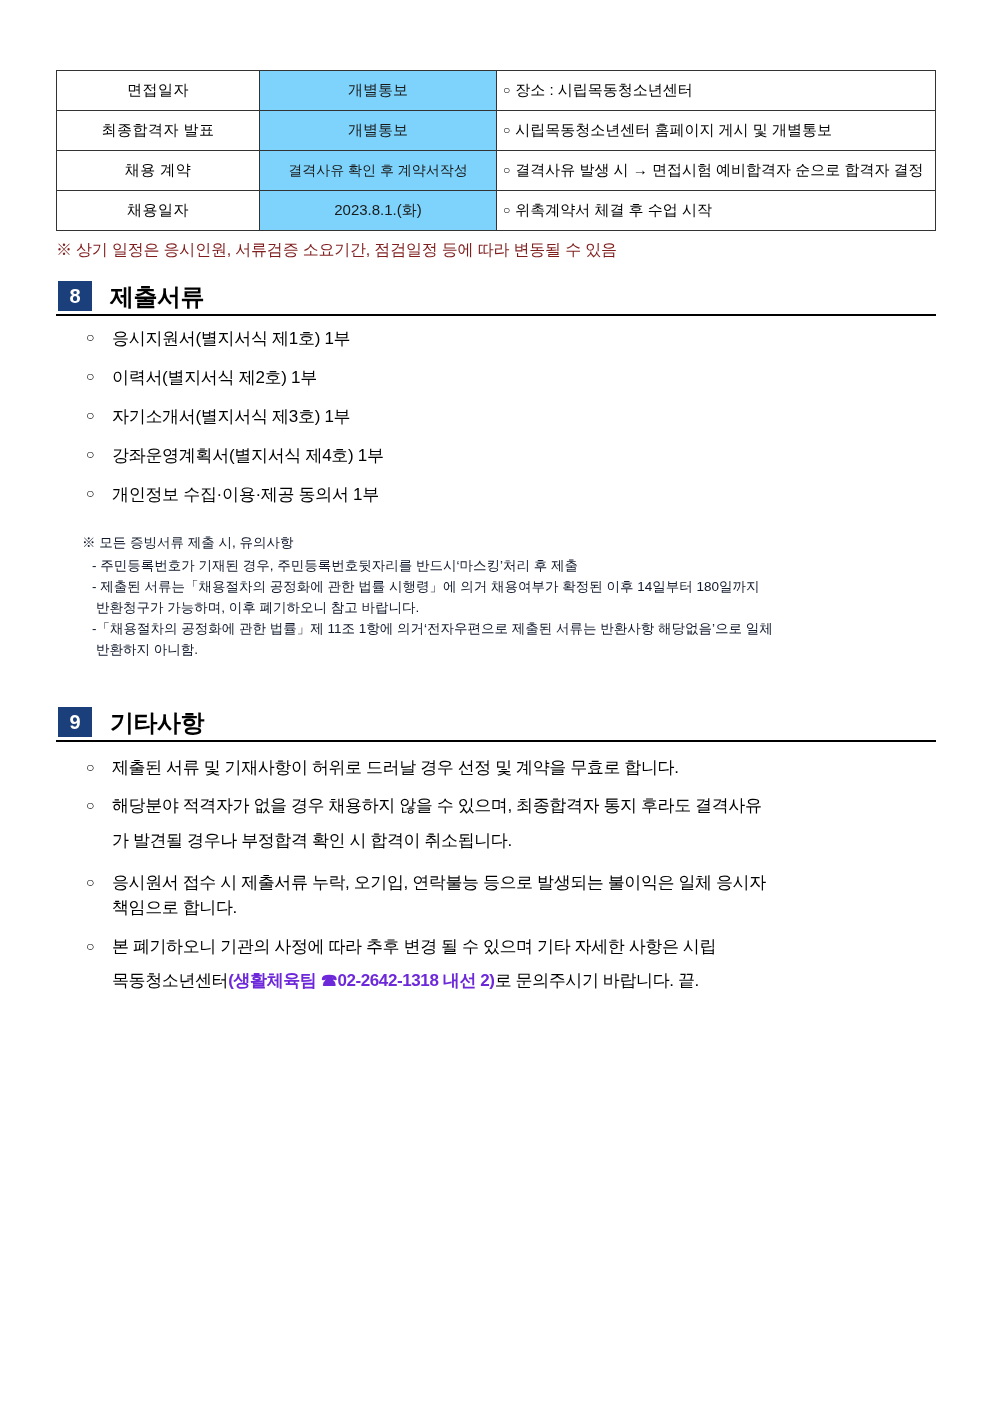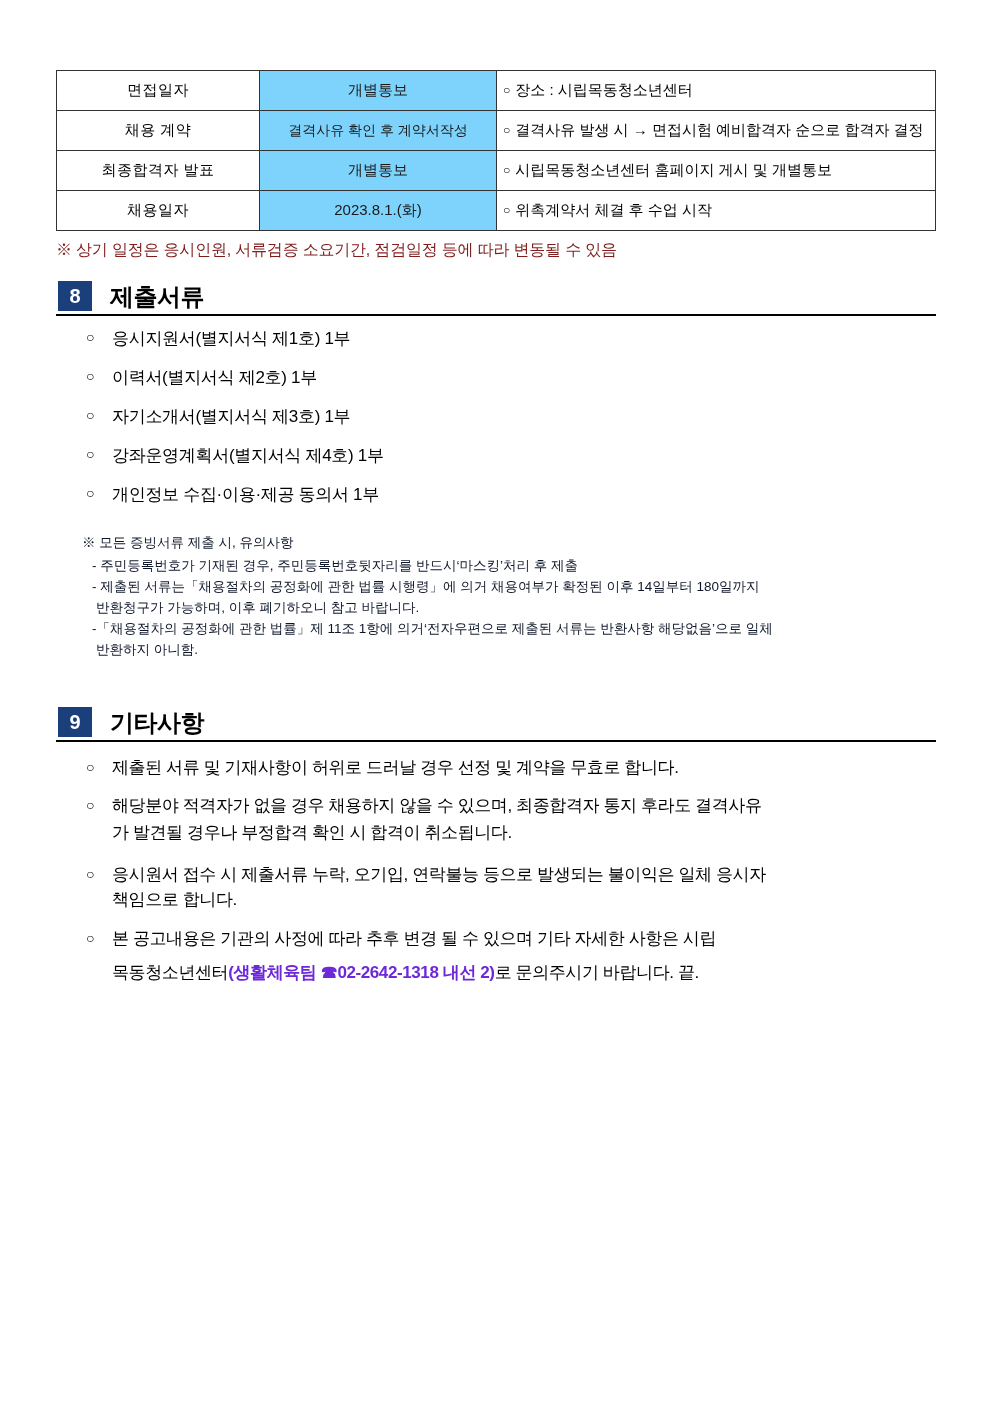--- a/index.html
+++ b/index.html
@@ -178,28 +178,28 @@
 <div class="page">
 
   <table class="schedule">
     <tbody>
       <tr>
         <td class="col-label">면접일자</td>
         <td class="col-value">개별통보</td>
         <td class="col-desc"><span class="circ">○</span><span>장소 : 시립목동청소년센터</span></td>
       </tr>
       <tr>
+        <td class="col-label">최종합격자 발표</td>
+        <td class="col-value">개별통보</td>
+        <td class="col-desc"><span class="circ">○</span><span>시립목동청소년센터 홈페이지 게시 및 개별통보</span></td>
+      </tr>
+      <tr>
         <td class="col-label">채용 계약</td>
         <td class="col-value small">결격사유 확인 후 계약서작성</td>
         <td class="col-desc"><span class="circ">○</span><span>결격사유 발생 시 → 면접시험 예비합격자 순으로 합격자 결정</span></td>
-      </tr>
-      <tr>
-        <td class="col-label">최종합격자 발표</td>
-        <td class="col-value">개별통보</td>
-        <td class="col-desc"><span class="circ">○</span><span>시립목동청소년센터 홈페이지 게시 및 개별통보</span></td>
       </tr>
       <tr>
         <td class="col-label">채용일자</td>
         <td class="col-value">2023.8.1.(화)</td>
         <td class="col-desc"><span class="circ">○</span><span>위촉계약서 체결 후 수업 시작</span></td>
       </tr>
     </tbody>
   </table>
 
   <div class="note-line">※ 상기 일정은 응시인원, 서류검증 소요기간, 점검일정 등에 따라 변동될 수 있음</div>
@@ -231,26 +231,26 @@
     <div class="sec-head">
       <div class="sec-num">9</div>
       <div class="sec-title">기타사항</div>
     </div>
     <ul class="misclist">
       <li>
         <span>제출된 서류 및 기재사항이 허위로 드러날 경우 선정 및 계약을 무효로 합니다.</span>
       </li>
       <li style="margin-bottom:18px;">
         <span>해당분야 적격자가 없을 경우 채용하지 않을 수 있으며, 최종합격자 통지 후라도 결격사유</span>
-        <span class="ln2" style="margin-top:2px;">가 발견될 경우나 부정합격 확인 시 합격이 취소됩니다.</span>
+        <span class="ln2" style="margin-top:10px;">가 발견될 경우나 부정합격 확인 시 합격이 취소됩니다.</span>
       </li>
       <li>
         <span>응시원서 접수 시 제출서류 누락, 오기입, 연락불능 등으로 발생되는 불이익은 일체 응시자</span>
         <span class="ln2">책임으로 합니다.</span>
       </li>
       <li>
-        <span>본 공고내용은 기관의 사정에 따라 추후 변경 될 수 있으며 기타 자세한 사항은 시립</span>
+        <span>본 폐기하오니 기관의 사정에 따라 추후 변경 될 수 있으며 기타 자세한 사항은 시립</span>
         <span class="ln2" style="margin-top:10px;"><span>목동청소년센터</span><span class="highlight-blue">(생활체육팀 ☎02-2642-1318 내선 2)</span><span>로 문의주시기 바랍니다.   끝.</span></span>
       </li>
     </ul>
   </div>
 
 </div>
 
 </body></html>

